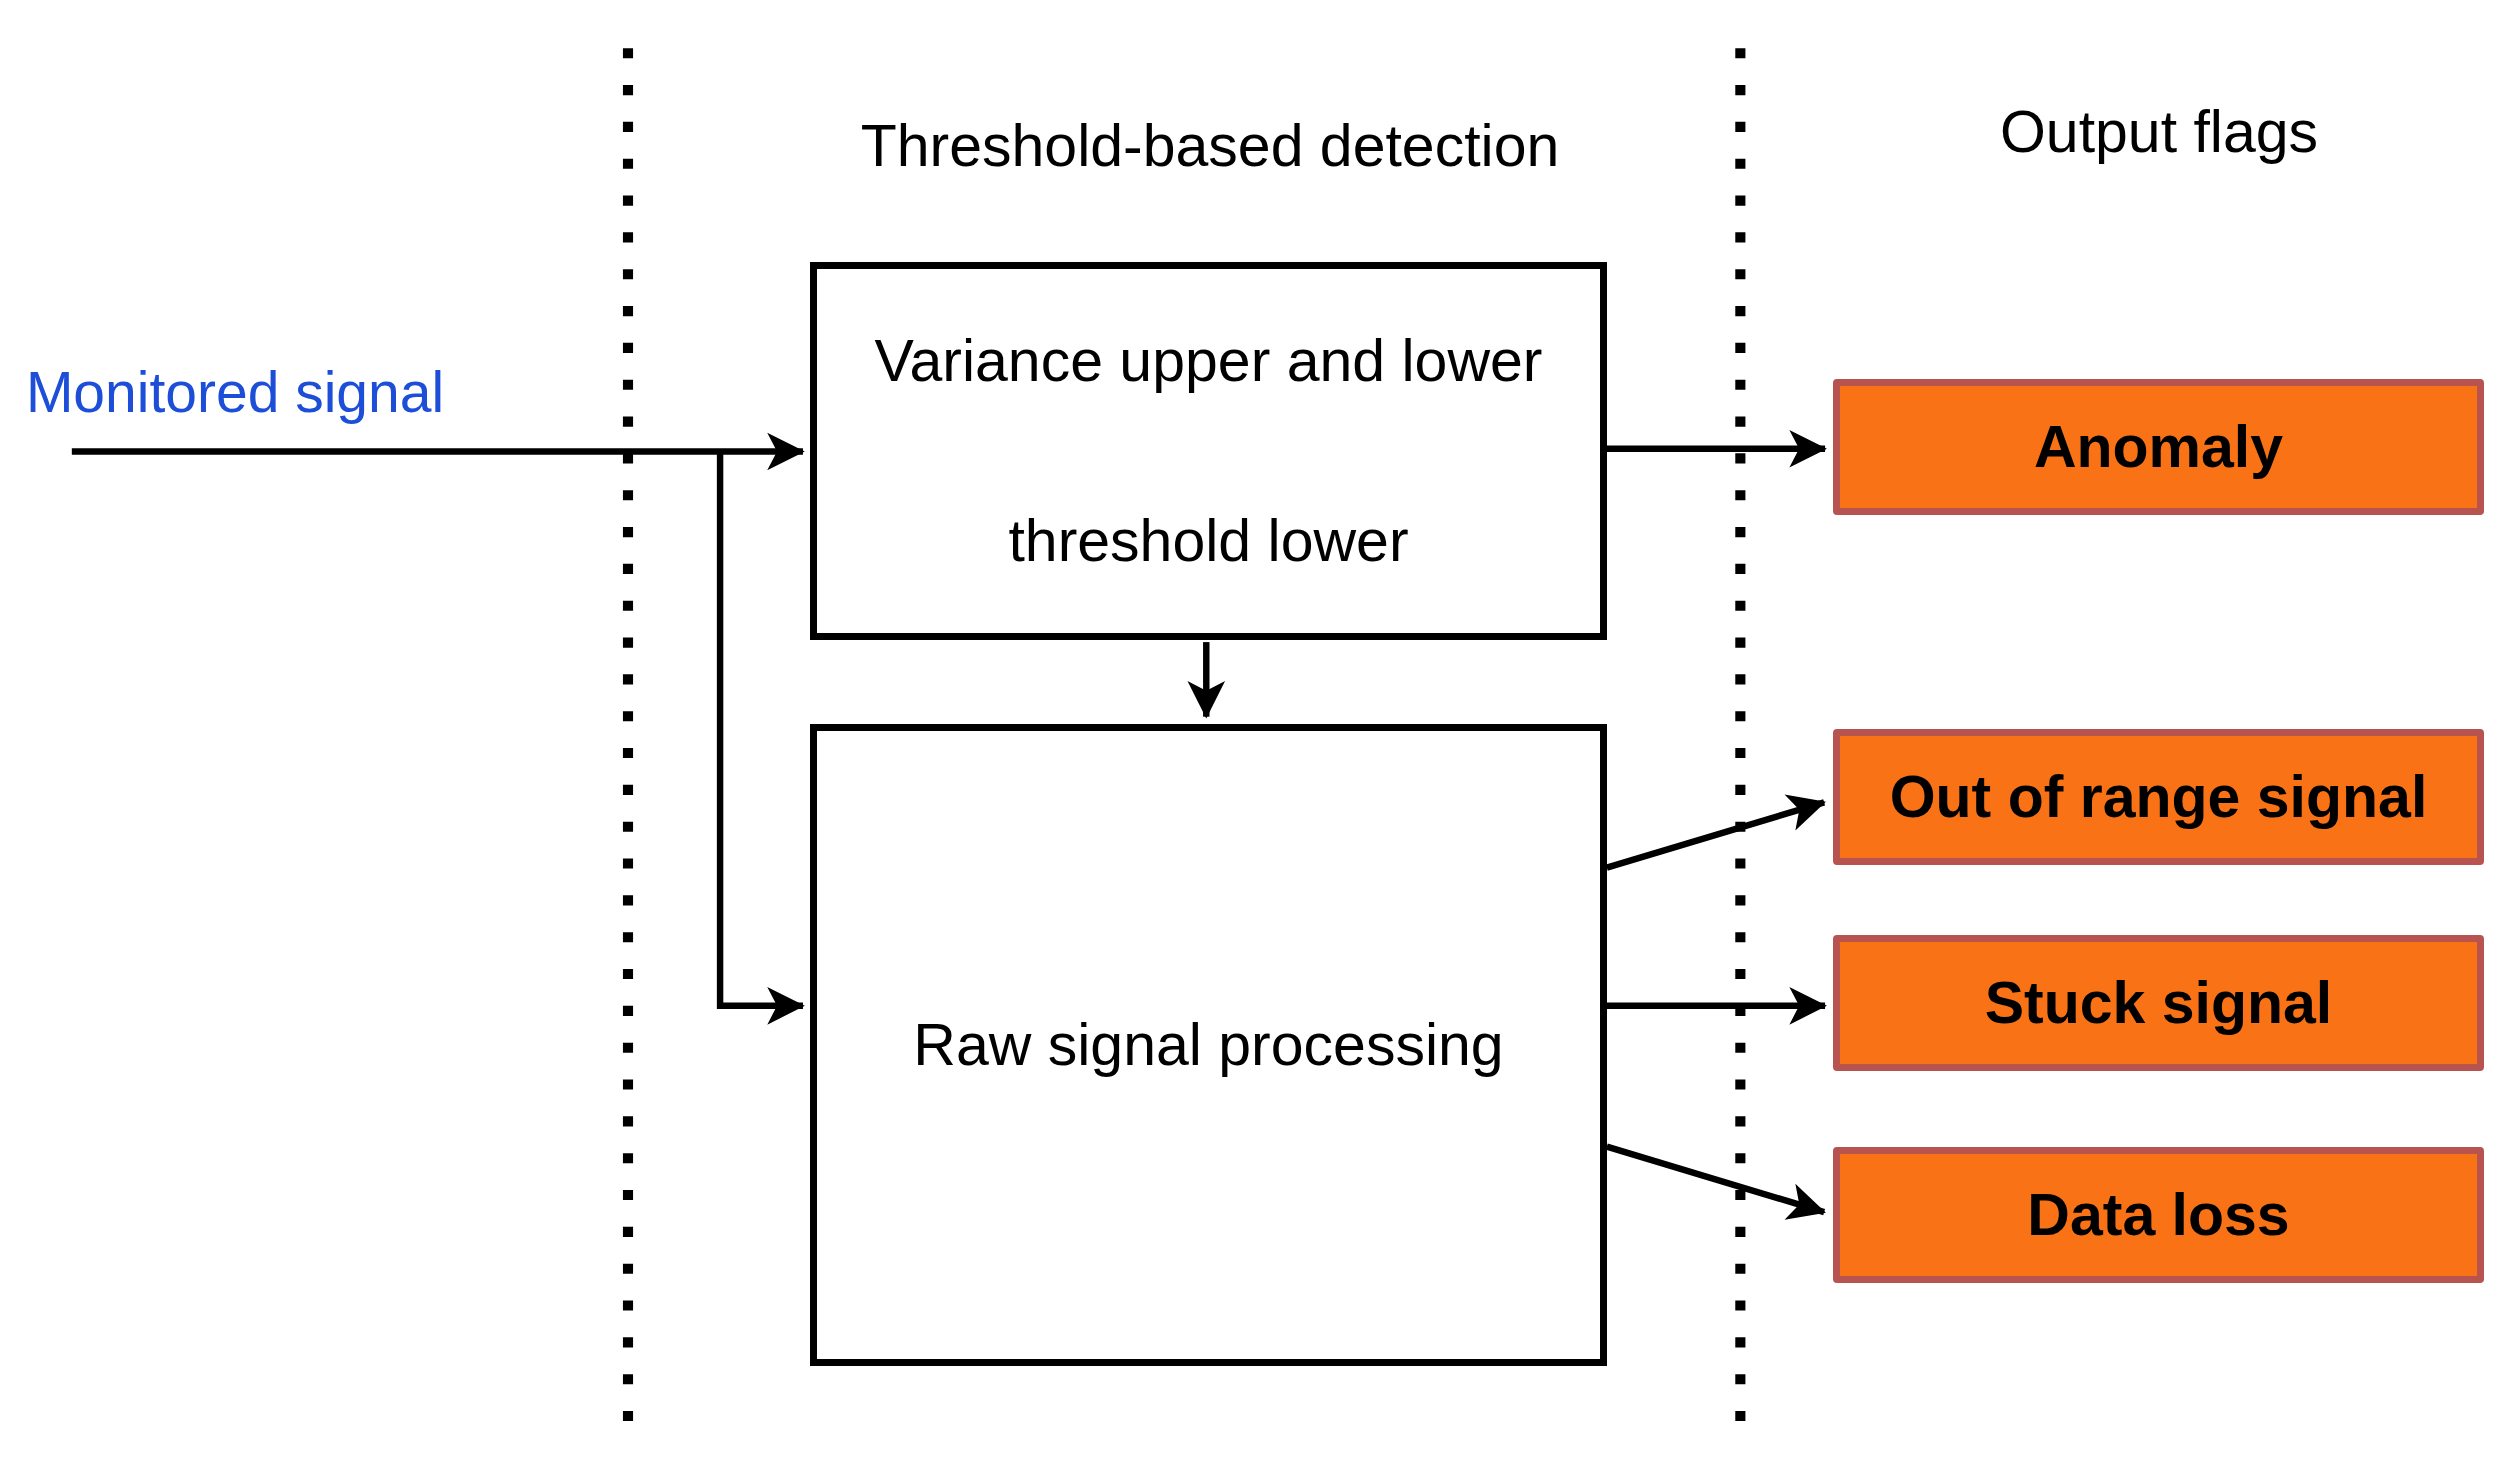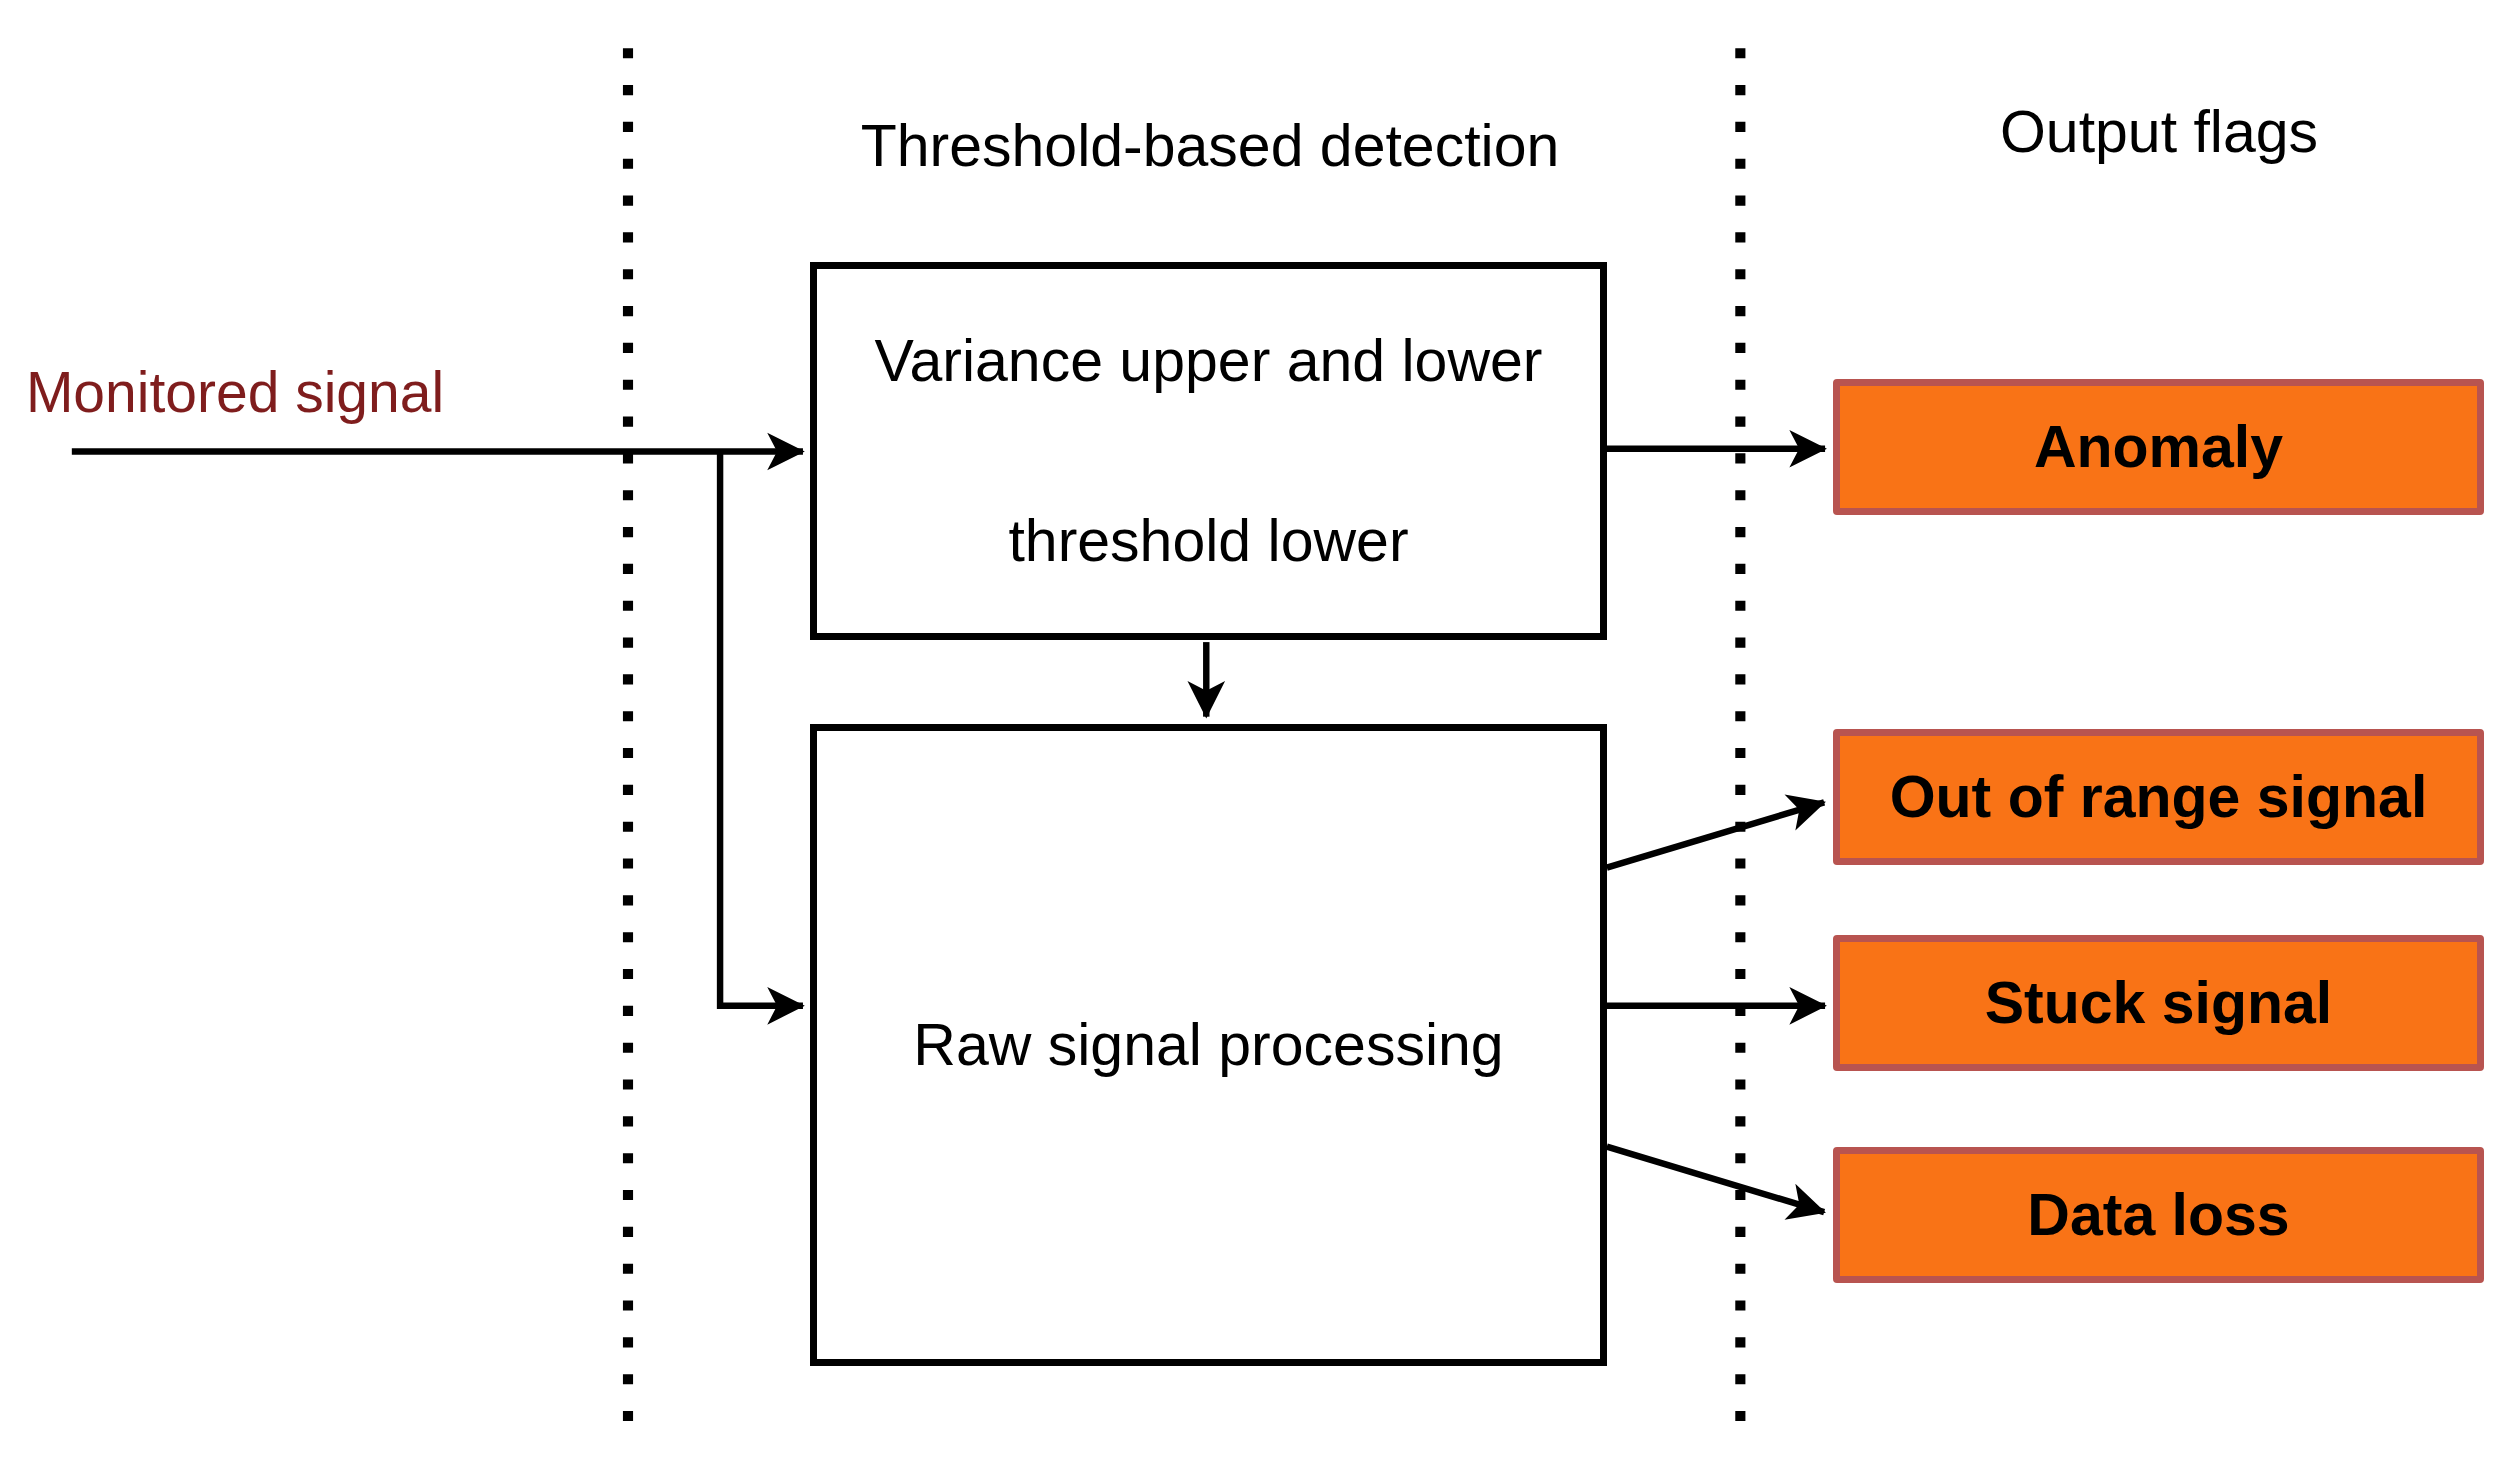--- a/index.html
+++ b/index.html
@@ -27,21 +27,21 @@
     position: absolute;
     transform: translate(-50%, -50%);
     font-size: 59px;
     color: #000000;
     white-space: nowrap;
   }
   .free-label {
     position: absolute;
     transform: translate(-50%, -50%);
     font-size: 57px;
-    color: #7f1d1d;
+    color: #1d4ed8;
     white-space: nowrap;
   }
   .process-box {
     position: absolute;
     box-sizing: border-box;
     background: #ffffff;
     border: 7.4px solid #000000;
     display: flex;
     flex-direction: column;
     align-items: center;

